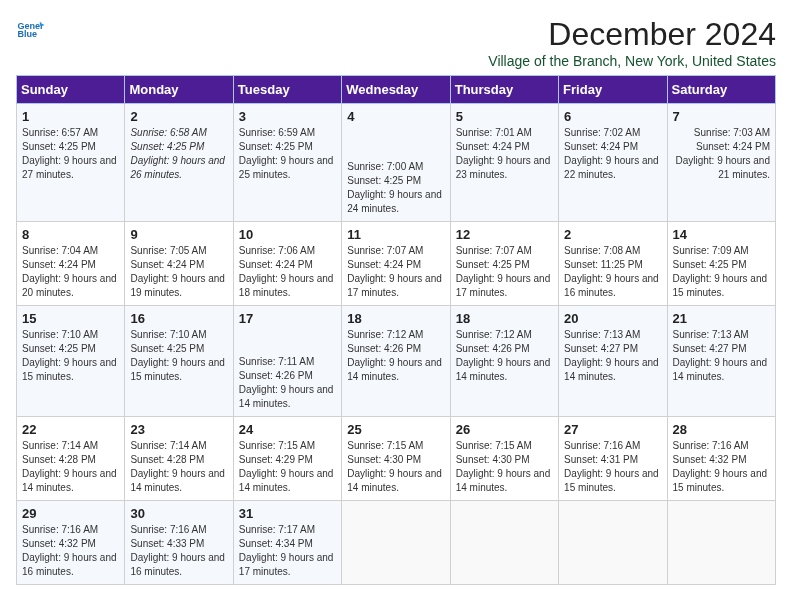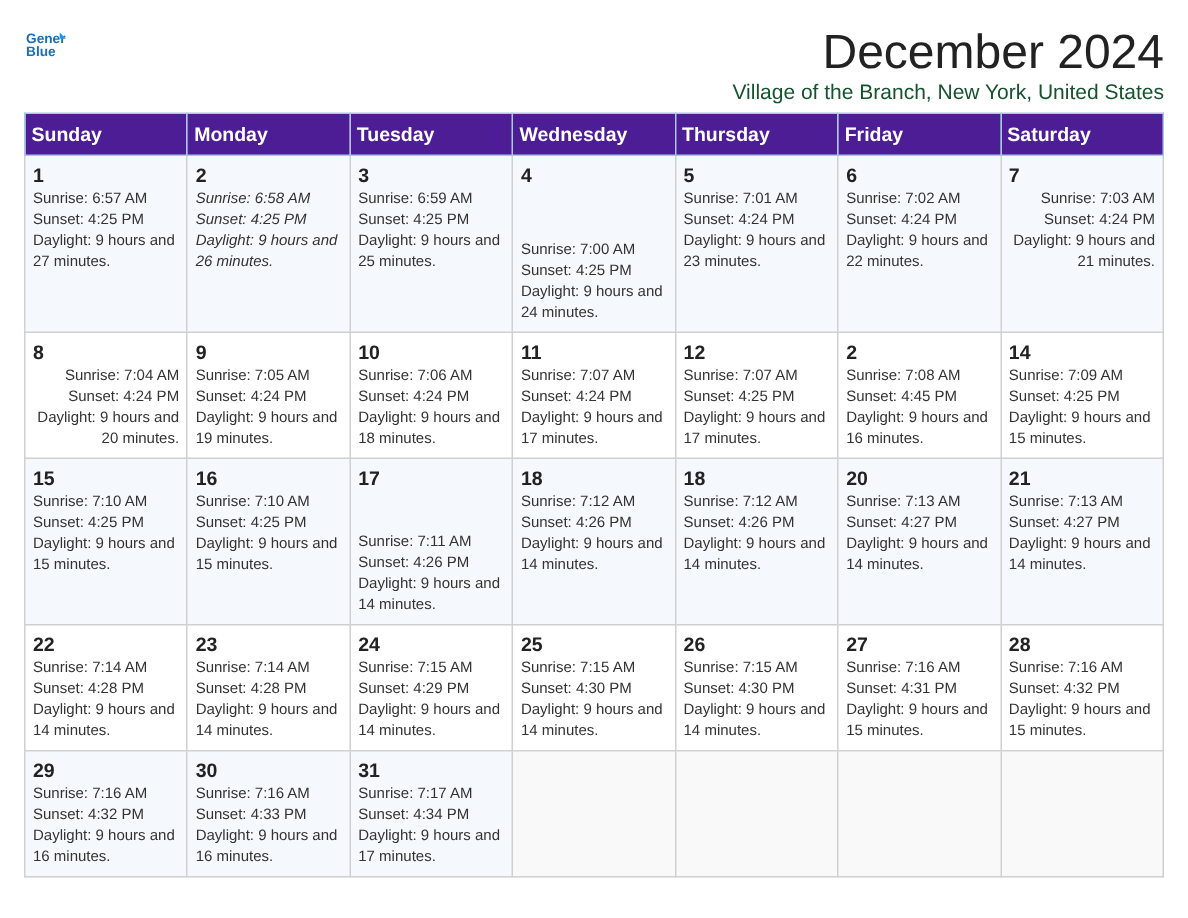--- a/index.html
+++ b/index.html
@@ -151,21 +151,21 @@
         <td>
           <span class="day-num">7</span>
           <div class="day-info" style="white-space: pre-line; text-align: right;">Sunrise: 7:03 AM
 Sunset: 4:24 PM
 Daylight: 9 hours and 21 minutes.</div>
         </td>
       </tr>
       <tr>
         <td>
           <span class="day-num">8</span>
-          <div class="day-info" style="white-space: pre-line; text-align: right;">Sunrise: 7:04 AM
+          <div class="day-info" style="white-space: pre-line;">Sunrise: 7:04 AM
 Sunset: 4:24 PM
 Daylight: 9 hours and 20 minutes.</div>
         </td>
         <td>
           <span class="day-num">9</span>
           <div class="day-info" style="white-space: pre-line;">Sunrise: 7:05 AM
 Sunset: 4:24 PM
 Daylight: 9 hours and 19 minutes.</div>
         </td>
         <td>
@@ -182,21 +182,21 @@
         </td>
         <td>
           <span class="day-num">12</span>
           <div class="day-info" style="white-space: pre-line;">Sunrise: 7:07 AM
 Sunset: 4:25 PM
 Daylight: 9 hours and 17 minutes.</div>
         </td>
         <td>
           <span class="day-num">2</span>
           <div class="day-info" style="white-space: pre-line;">Sunrise: 7:08 AM
-Sunset: 4:45 PM
+Sunset: 11:25 PM
 Daylight: 9 hours and 16 minutes.</div>
         </td>
         <td>
           <span class="day-num">14</span>
           <div class="day-info" style="white-space: pre-line;">Sunrise: 7:09 AM
 Sunset: 4:25 PM
 Daylight: 9 hours and 15 minutes.</div>
         </td>
       </tr>
       <tr>

